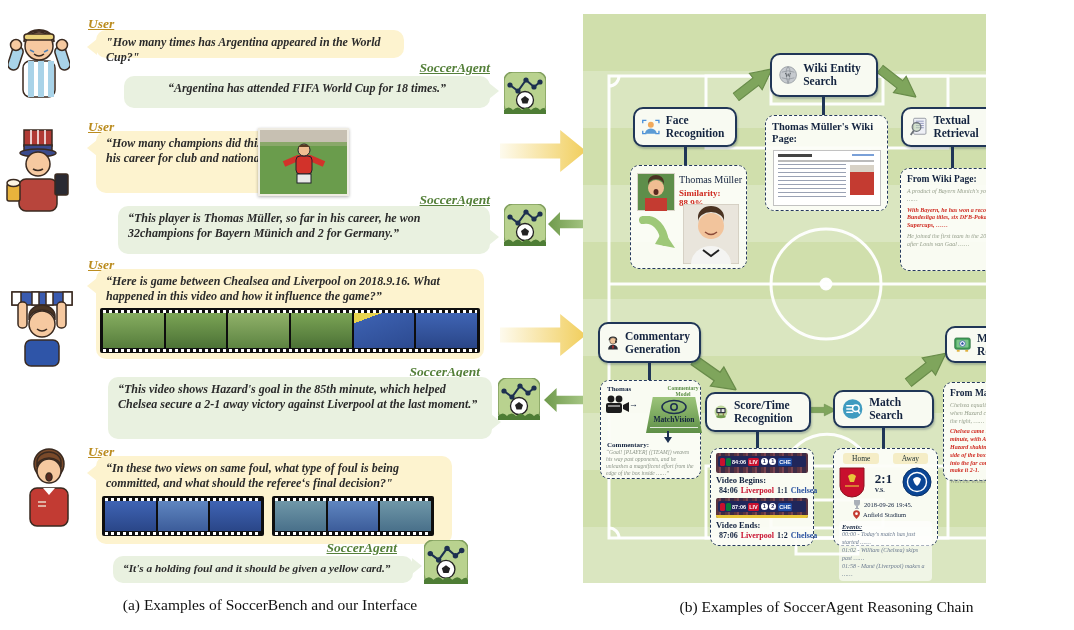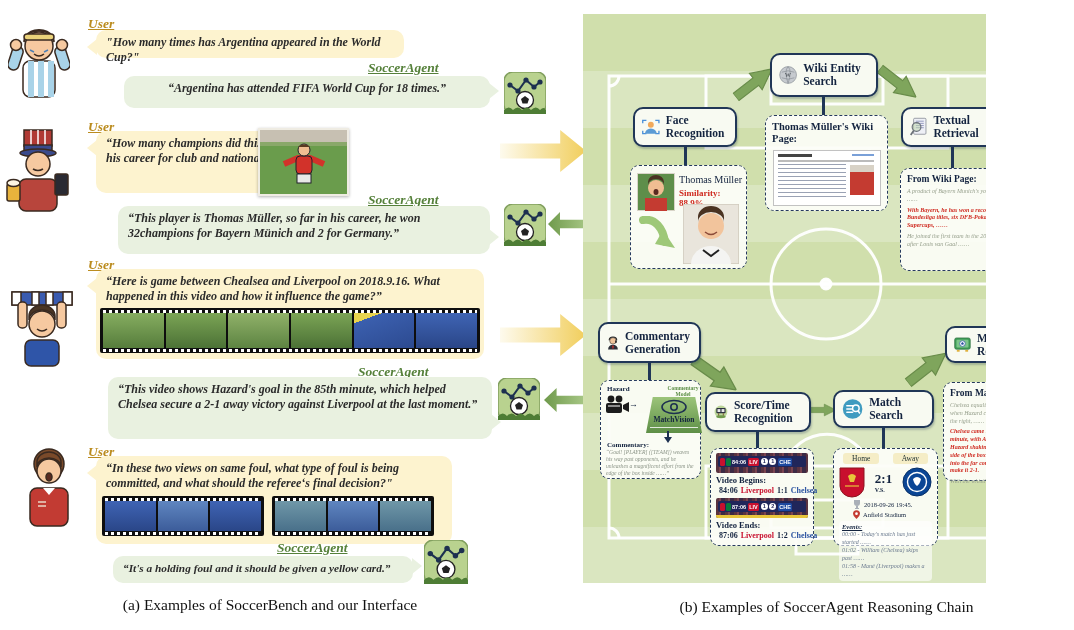--- a/index.html
+++ b/index.html
@@ -11,21 +11,21 @@
   .u-label{color:#bb8c1f;}
   .g-label{color:#55803a;}
   .bubble{border-radius:10px;padding:5px 10px;font-size:12px;font-style:italic;font-weight:600;
           color:#2b2b2b;line-height:1.28;box-sizing:border-box;}
   .ubub{background:#fdf3cf;}
   .gbub{background:#e9f1e0;}
   .ubub::before{content:"";position:absolute;left:-9px;top:9px;border:8px solid transparent;
                 border-right:10px solid #fdf3cf;border-left:0;}
   .gbub::after{content:"";position:absolute;right:-9px;bottom:9px;border:8px solid transparent;
                border-left:10px solid #e9f1e0;border-right:0;}
-  .tr{}
+  .tr{text-align:right;}
   
   .strip{background:#0e0e0e;padding:5px 3px;box-sizing:border-box;border-radius:2px;}
   .strip::before,.strip::after{content:"";position:absolute;left:3px;right:3px;height:3px;
      background:repeating-linear-gradient(90deg,#fff 0 3px,transparent 3px 6px);}
   .strip::before{top:1.5px;} .strip::after{bottom:1.5px;}
   .frames{display:flex;height:100%;gap:2px;}
   .frame{flex:1;}
   .f1{background:linear-gradient(#86ad60,#567d3c);}
   .f2{background:linear-gradient(#7ba455,#4c7236);}
   .f3{background:linear-gradient(#90b169,#5d8442);}
@@ -403,21 +403,21 @@
         <circle cx="11" cy="9" r="6" fill="#f0c49a" stroke="#222"></circle>
         <path d="M4 8 a7 6 0 0 1 14 0" fill="none" stroke="#222" stroke-width="2"></path>
         <rect x="15" y="8" width="3" height="5" rx="1.5" fill="#222"></rect>
         <path d="M2 25 a9 9 0 0 1 18 0 z" fill="#2b2f38"></path>
         <polygon points="11,16 13,20 11,25 9,20" fill="#b03030"></polygon>
       </svg>
       <div class="tlabel">Commentary Generation</div>
     </div>
 
     <div class="detail a" style="left:17px;top:366px;width:101px;height:99px;padding:4px 5px">
-      <div class="smalllab" style="position:absolute;left:6px;top:4px">Hazard</div>
+      <div class="smalllab" style="position:absolute;left:6px;top:4px">Thomas</div>
       <div class="a" style="left:62px;top:4px;width:40px;font-size:5.5px;font-weight:bold;color:#5e8f47;text-align:center">Commentary Model</div>
       <svg class="a" style="left:4px;top:14px" width="24" height="20" viewBox="0 0 24 20">
         <circle cx="6" cy="4" r="3.4" fill="#1c1c1c"></circle>
           <circle cx="14" cy="4" r="3.4" fill="#1c1c1c"></circle>
         <rect x="1" y="8" width="16" height="10" rx="2" fill="#1c1c1c"></rect>
         <line x1="3" y1="11" x2="15" y2="11" stroke="#fff" stroke-width="1"></line>
         <polygon points="18,10 24,7 24,17 18,14" fill="#1c1c1c"></polygon>
       </svg>
       <div class="a" style="left:28px;top:18px;font-size:9px;font-weight:bold;color:#13233f">→</div>
       <div class="mv-logo a" style="left:40px;top:12px">

